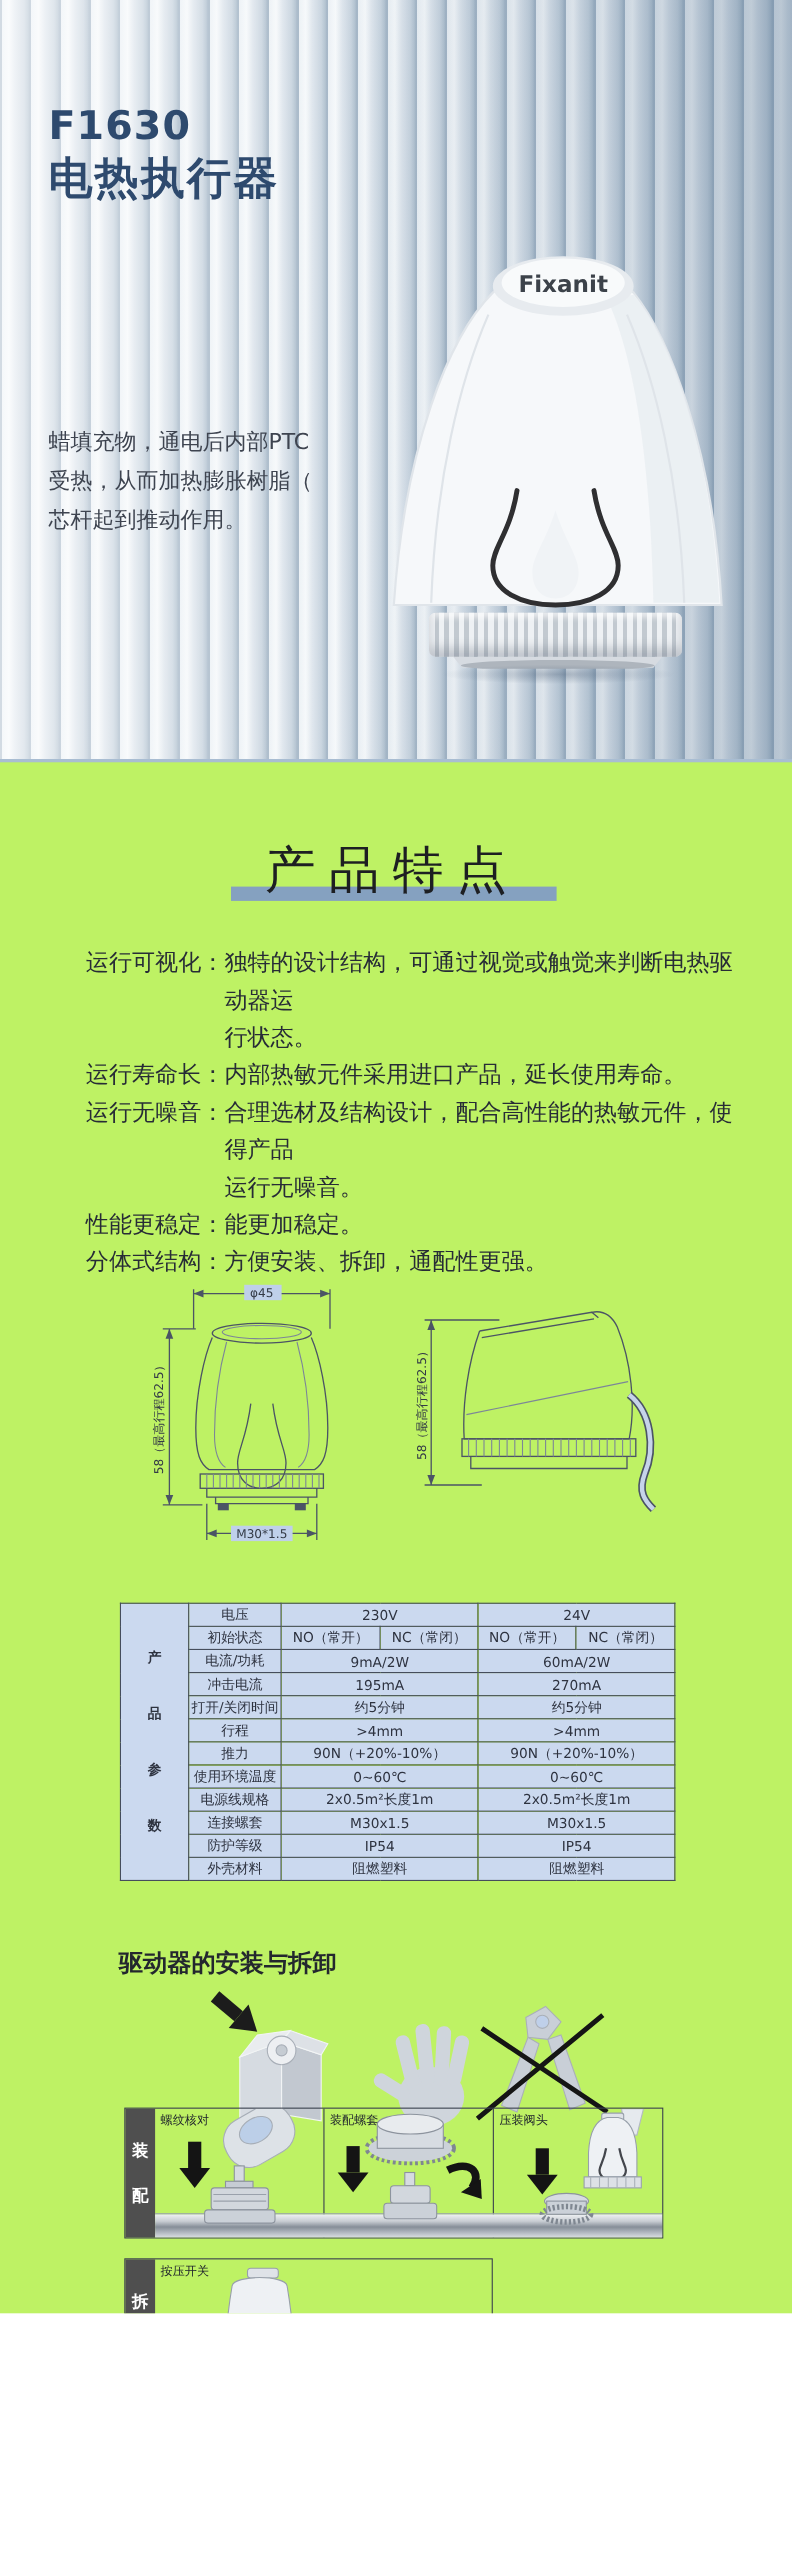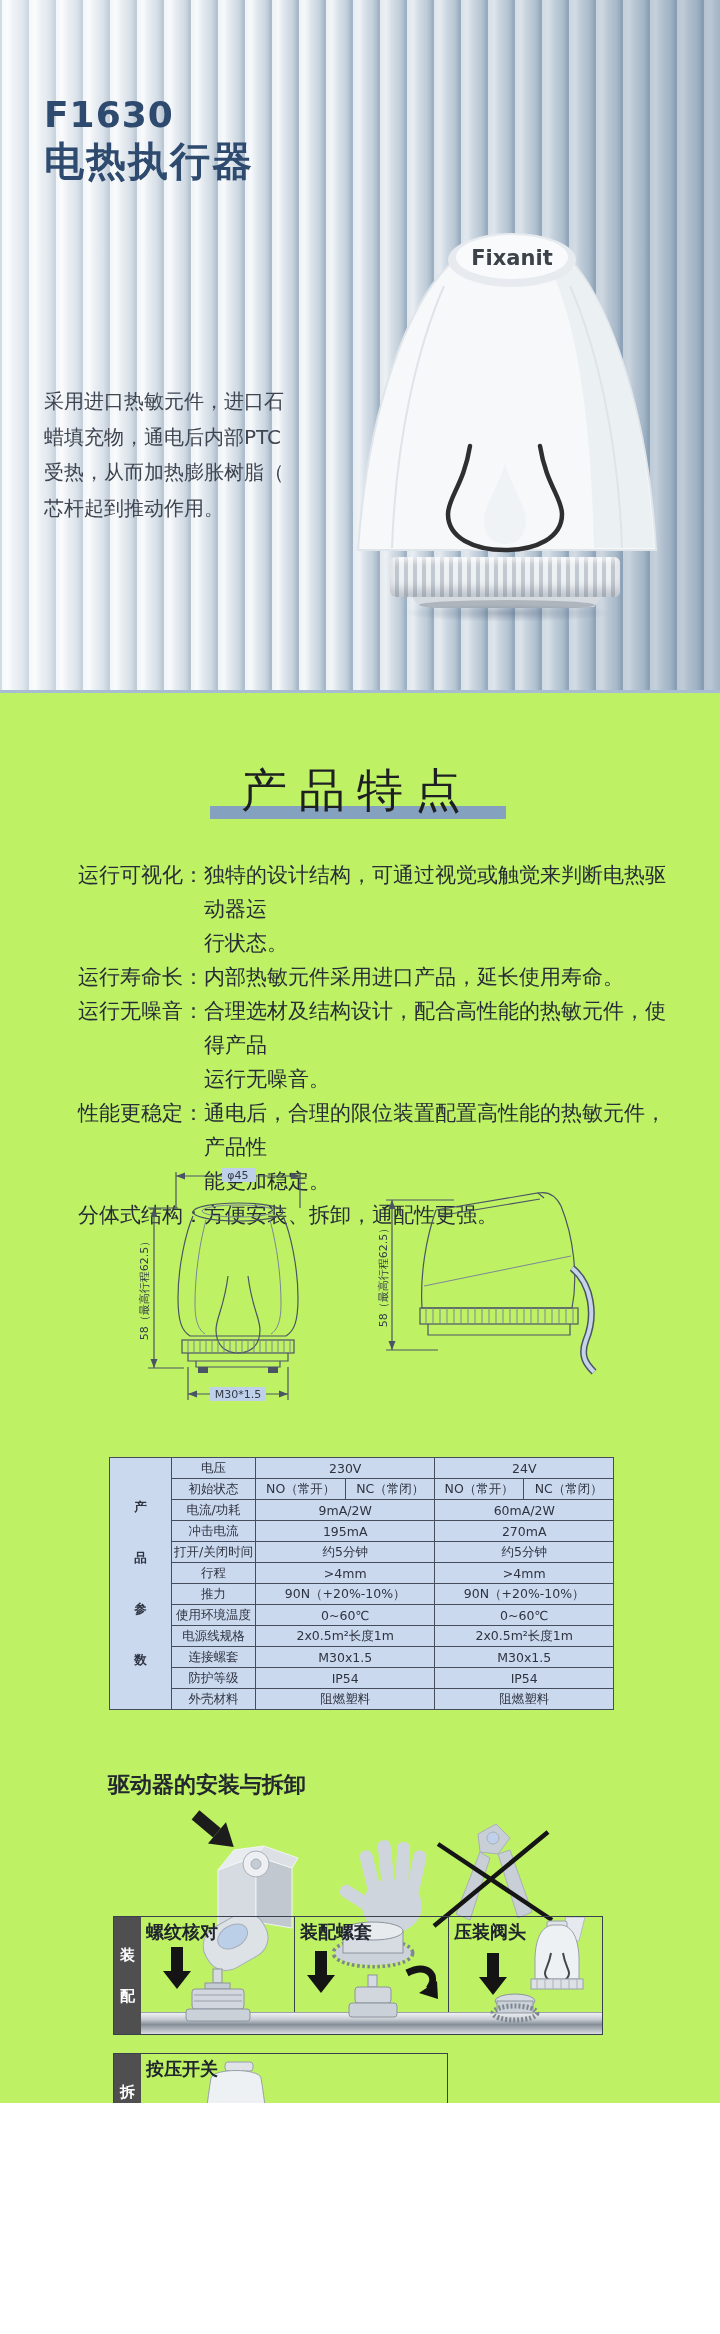--- a/index.html
+++ b/index.html
@@ -53,38 +53,37 @@
   .install-heading{position:absolute;left:108px;top:1770px;font-size:22px;font-weight:bold;color:#23272e;}
   .icons-svg{position:absolute;left:178px;top:1808px;}
 
   .strip{position:absolute;display:flex;border:1px solid #39404e;}
   .strip-asm{left:113px;top:1916px;width:488px;height:117px;}
   .strip-dis{left:113px;top:2053px;width:333px;height:117px;}
   .strip-label{flex:0 0 27px;background:#4f4f4f;display:flex;flex-direction:column;
     align-items:center;justify-content:center;gap:22px;color:#ffffff;font-size:15px;font-weight:bold;}
   .strip-panels{position:relative;flex:1 1 auto;display:flex;}
   .panel{position:relative;flex:1 1 0;border-left:1px solid #39404e;overflow:hidden;}
-  .panel-caption{position:absolute;left:5px;top:3px;font-size:18px;color:#20252d;z-index:3;font-weight:bold;}
+  .panel-caption{position:absolute;left:5px;top:3px;font-size:11px;color:#20252d;z-index:3;}
   .pipe{position:absolute;left:0;right:0;bottom:0;height:21px;z-index:1;
     background:linear-gradient(180deg,#eff1f3 0%,#c8cdd3 30%,#868e98 55%,#b4bac2 80%,#d9dde1 100%);
     border-top:1px solid #9aa2ac;}
   .floor{position:absolute;left:0;right:0;bottom:0;height:17px;background:#d9dee4;border-top:1px solid #aab2bc;z-index:1;}
   .panel-art{position:absolute;left:0;top:0;z-index:2;}
   .press-label{position:absolute;left:8px;top:64px;font-size:19px;font-weight:bold;color:#15181c;z-index:3;}
 </style>
 </head>
 <body>
 
 <div class="page">
 
   <div class="hero">
     <div class="hero-model">F1630</div>
     <div class="hero-title">电热执行器</div>
     <div class="hero-desc">
-      <div>采用进口热敏元件，进口石</div>
       <div>蜡填充物，通电后内部PTC</div>
       <div>受热，从而加热膨胀树脂（</div>
       <div>芯杆起到推动作用。</div>
     </div>
 
     <svg class="prod-svg" width="318" height="382" viewBox="0 0 318 382">
       <path d="M100,40 C60,80 20,180 10,324 L308,324 C300,180 260,80 228,40 C210,22 118,22 100,40 Z" fill="#f6f8fa" stroke="#e0e5ea" stroke-width="2"></path>
       <path d="M228,42 C262,80 298,180 306,322 L246,322 C243,180 226,92 204,46 Z" fill="#e9edf1" opacity="0.8"></path>
       <path d="M96,60 C70,120 48,210 44,322 M222,60 C248,120 270,210 274,322" fill="none" stroke="#dfe4e9" stroke-width="2"></path>
       <ellipse cx="164" cy="34" rx="64" ry="27" fill="#e7ebef"></ellipse>
@@ -119,21 +118,20 @@
     <div class="feat">
       <div class="feat-label">运行无噪音：</div>
       <div class="feat-text">
         <div>合理选材及结构设计，配合高性能的热敏元件，使得产品</div>
         <div>运行无噪音。</div>
       </div>
     </div>
     <div class="feat">
       <div class="feat-label">性能更稳定：</div>
       <div class="feat-text">
-        <div>通电后，合理的限位装置配置高性能的热敏元件，产品性</div>
         <div>能更加稳定。</div>
       </div>
     </div>
     <div class="feat">
       <div class="feat-label">分体式结构：</div>
       <div class="feat-text">
         <div>方便安装、拆卸，通配性更强。</div>
       </div>
     </div>
   </div>

